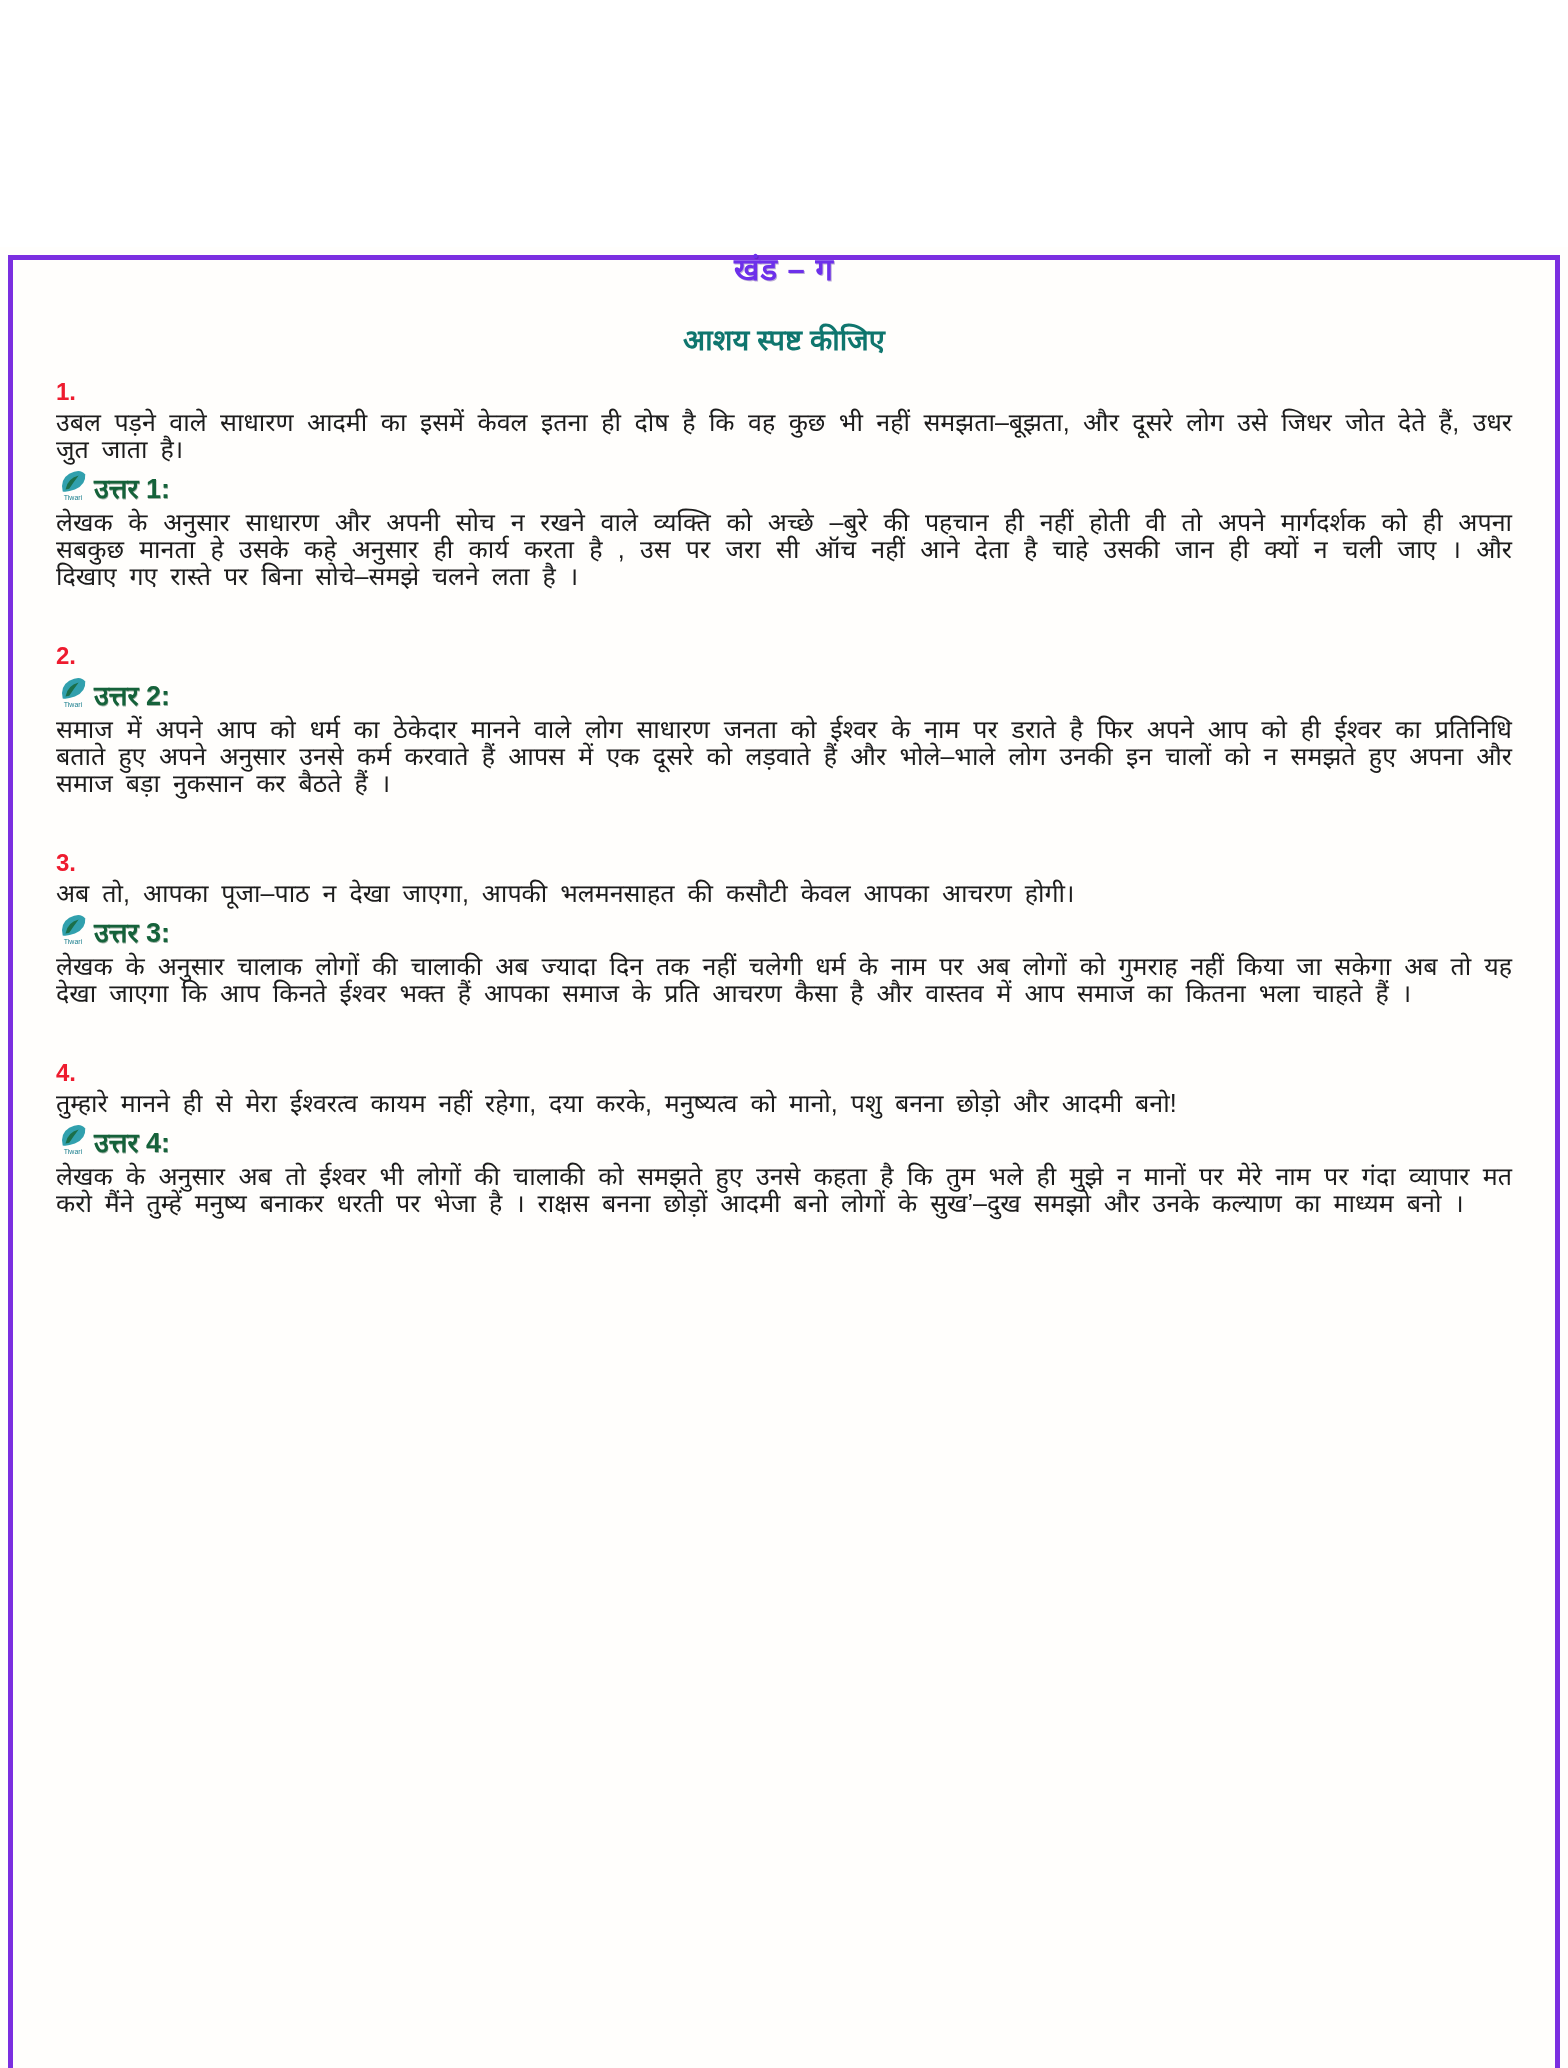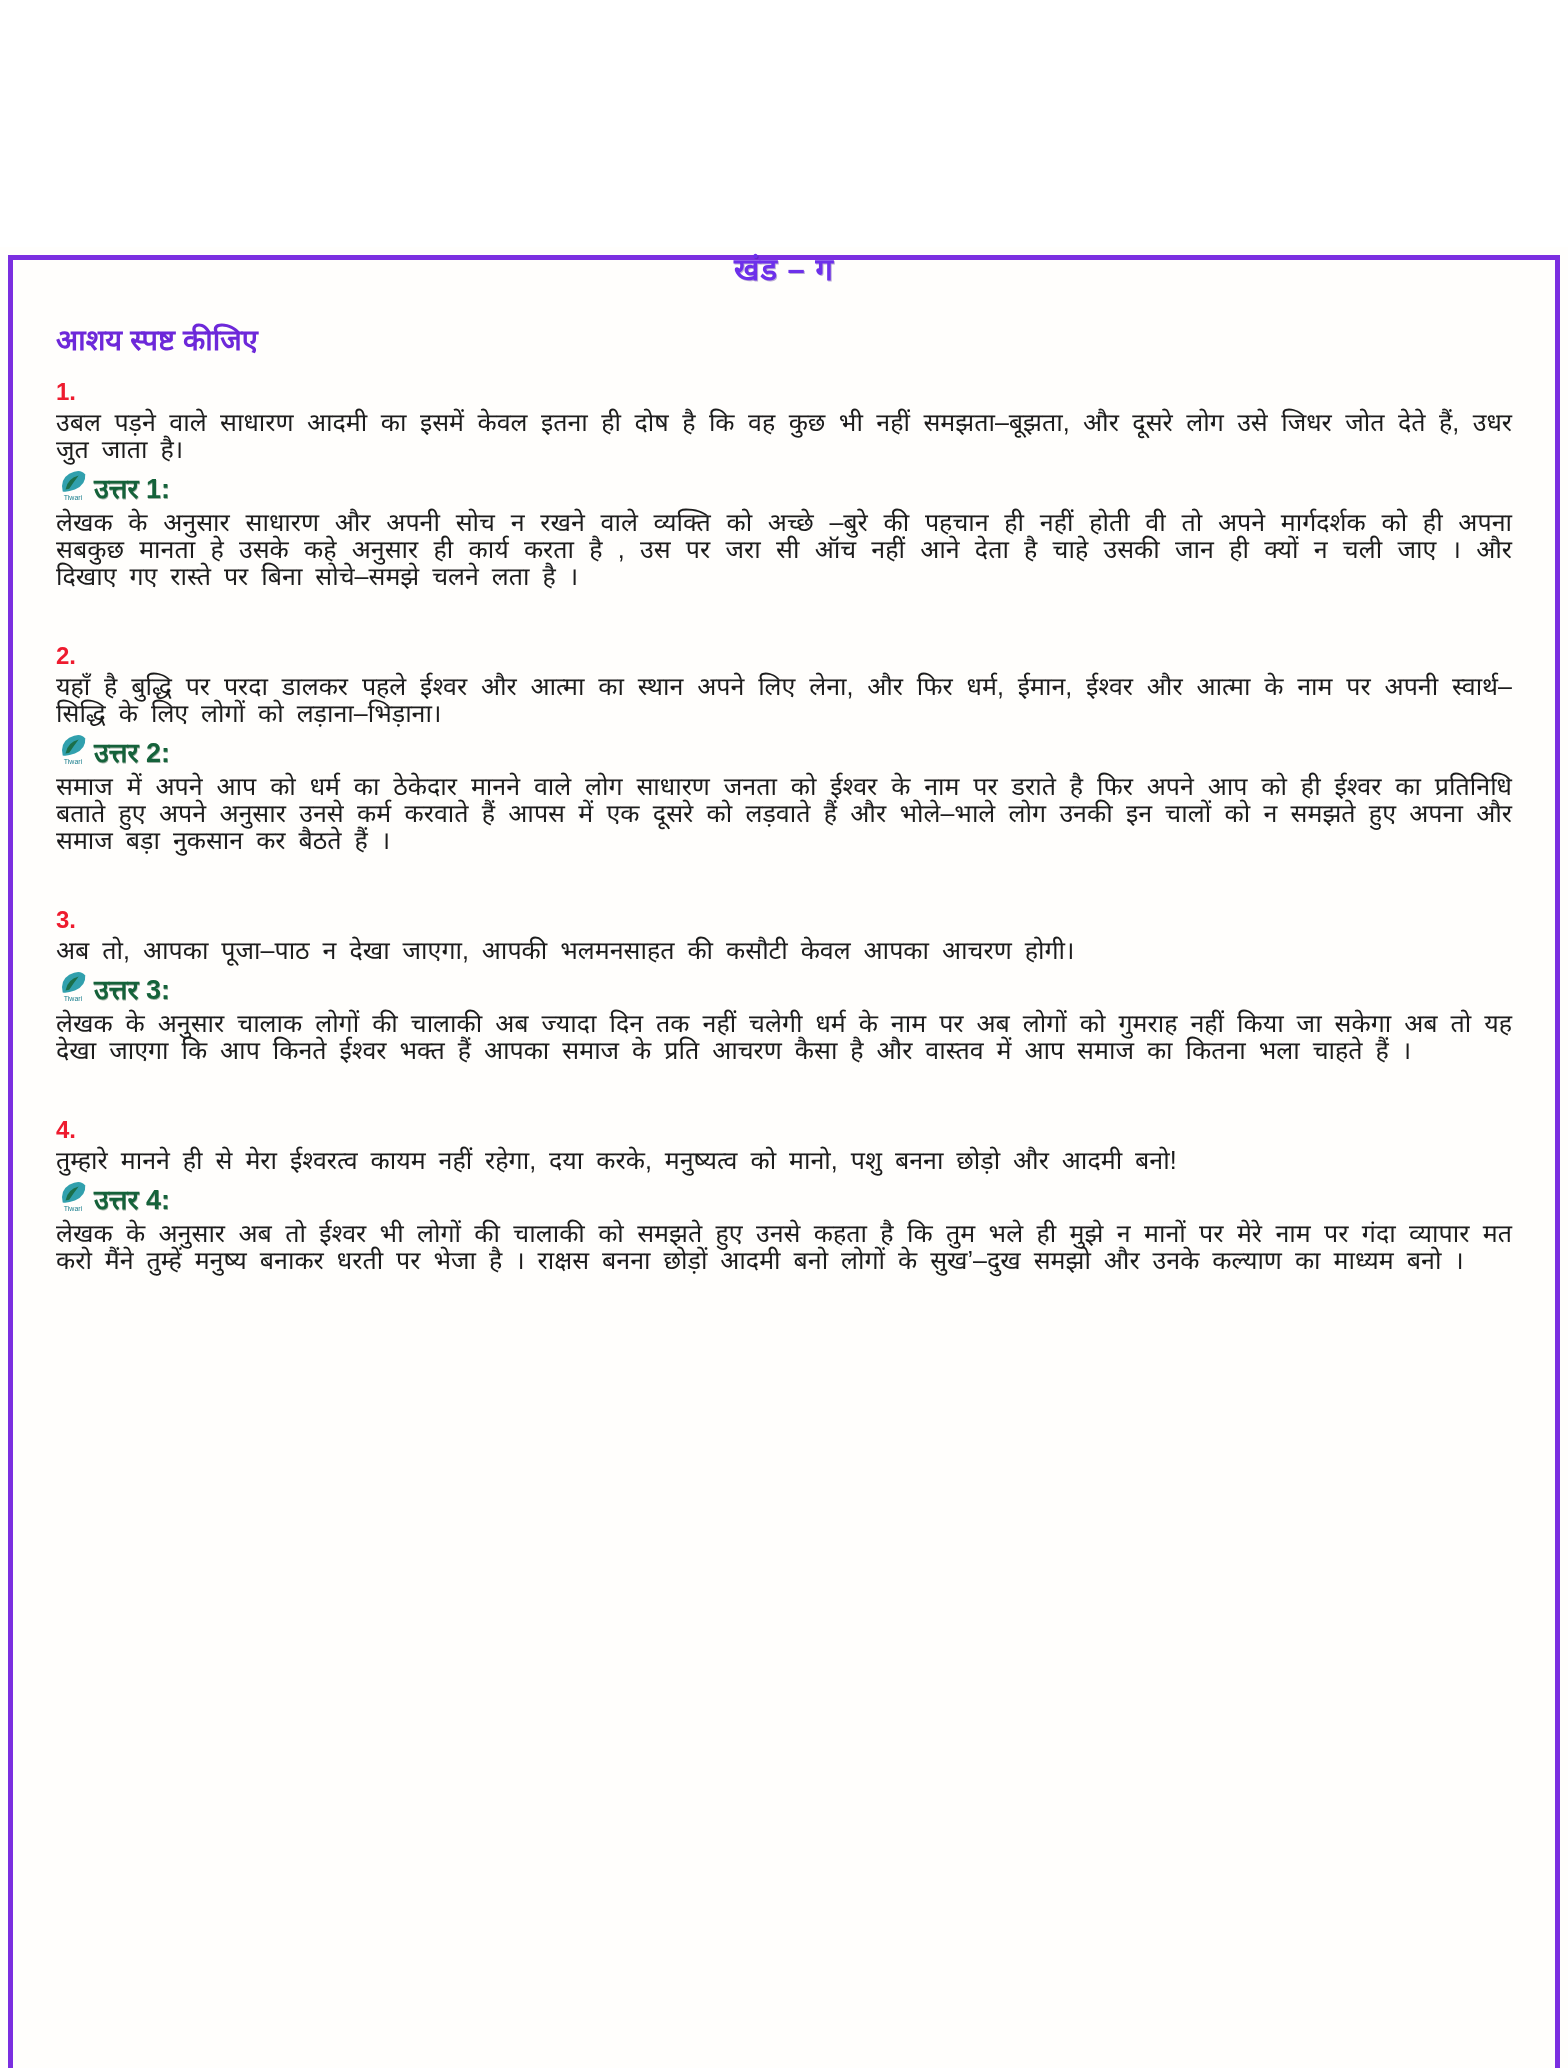--- a/index.html
+++ b/index.html
@@ -28,24 +28,24 @@
     margin-top: 247px;
     text-align: center;
     font-size: 31px;
     font-weight: bold;
     color: #6d30ea;
     text-shadow: 1px 1px 0 rgba(60, 20, 140, 0.35);
     letter-spacing: 1px;
   }
   h2.subtitle {
     margin: 30px 0 20px 0;
-    text-align: left;
+    text-align: center;
     font-size: 29px;
     font-weight: bold;
-    color: #6d28d9;
+    color: #0f766e;
   }
   .qa-block { margin-bottom: 52px; }
   .qnum {
     font-size: 24px;
     font-weight: bold;
     color: #ee1b2e;
     margin-bottom: 3px;
   }
   .qtext, .atext {
     font-size: 25px;
@@ -105,21 +105,20 @@
           </svg>
           <span class="logo-text">Tiwari</span>
         </span>
         <span class="ans-label-text">उत्तर 1:</span>
       </div>
       <p class="atext">लेखक के अनुसार साधारण और अपनी सोच न रखने वाले व्यक्ति को अच्छे –बुरे की पहचान ही नहीं होती वी तो अपने मार्गदर्शक को ही अपना सबकुछ मानता हे उसके कहे अनुसार ही कार्य करता है , उस पर जरा सी ऑच नहीं आने देता है चाहे उसकी जान ही क्यों न चली जाए । और दिखाए गए रास्ते पर बिना सोचे–समझे चलने लता है ।</p>
     </section>
 
     <section class="qa-block">
       <div class="qnum">2.</div>
-      <p class="qtext">यहाँ है बुद्धि पर परदा डालकर पहले ईश्वर और आत्मा का स्थान अपने लिए लेना, और फिर धर्म, ईमान, ईश्वर और आत्मा के नाम पर अपनी स्वार्थ–सिद्धि के लिए लोगों को लड़ाना–भिड़ाना।</p>
       <div class="ans-label-row">
         <span class="logo-icon">
           <svg width="30" height="30" viewBox="0 0 32 32">
             <path d="M5 25 Q2 12 12 6 Q24 0 29 7 Q30 18 18 23 Q10 26 5 25 Z" fill="#31a0ad"></path>
             <path d="M8 23 Q10 11 22 8 Q16 16 12 22 Z" fill="#1b6f4a"></path>
           </svg>
           <span class="logo-text">Tiwari</span>
         </span>
         <span class="ans-label-text">उत्तर 2:</span>
       </div>

